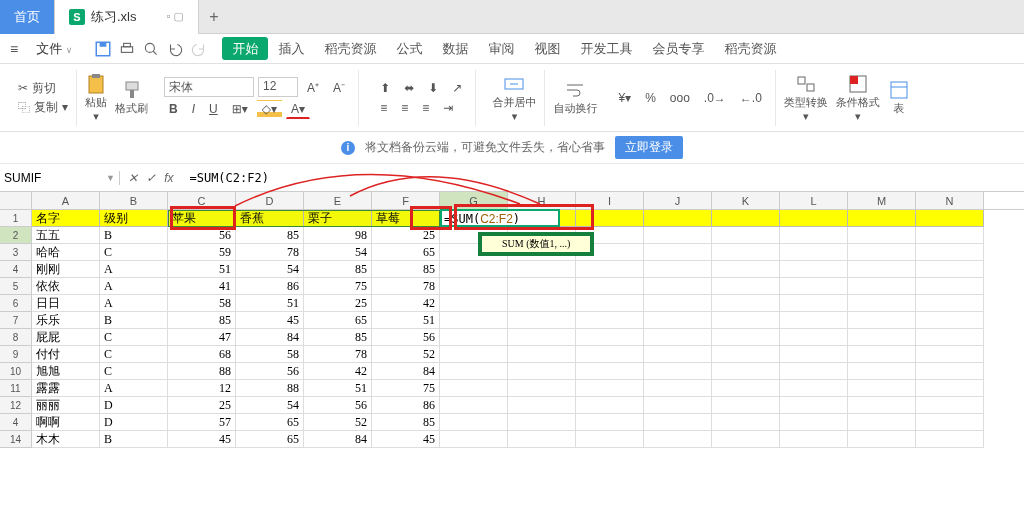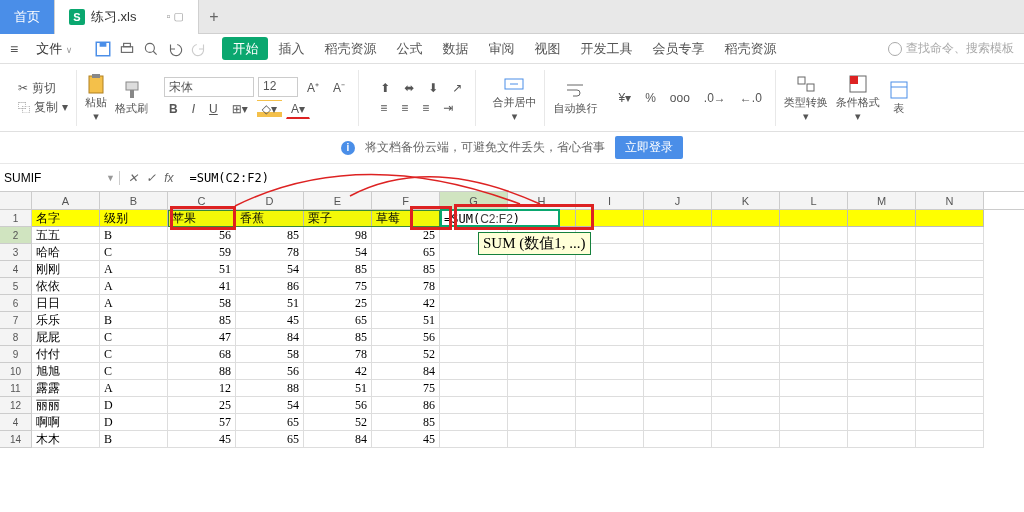--- a/index.html
+++ b/index.html
@@ -52,21 +52,21 @@
 .rows { }
 .datarow { display: flex; height: 17px; font-size: 12px; }
 .datarow .rh { width: 32px; border-right: 1px solid #ccc; border-bottom: 1px solid #ccc; background: #f4f4f4; text-align: center; font-size: 10px; color: #555; line-height: 17px; }
 .datarow .rh.sel { background: #d0e4c0; }
 .datarow .cell { border-right: 1px solid #ddd; border-bottom: 1px solid #ddd; padding: 0 4px; line-height: 17px; font-family: "SimSun", serif; overflow: hidden; white-space: nowrap; }
 .datarow.header .cell { background: #ffff00; border-right: 1px solid #bbb; border-bottom: 1px solid #bbb; }
 .datarow .cell.num { text-align: right; }
 .datarow .cell.txt { text-align: left; }
 
 .redbox { position: absolute; border: 3px solid #d22; pointer-events: none; }
-.tooltip { position: absolute; background: #ffffd8; border: 1px solid #15803d; font-size: 15px; padding: 1px 4px; font-family: "SimSun", serif; }
+.tooltip { position: absolute; background: #ffffd8; border: 4px solid #15803d; font-size: 10px; padding: 1px 20px; font-family: "SimSun", serif; }
 .selrange { position: absolute; border: 1px solid #3a8a3a; background: rgba(100,180,100,0.08); pointer-events: none; }
 .activecell { position: absolute; border: 2px solid #0aa76f; background: #fff; font-family: "SimSun", monospace; font-size: 12px; padding: 0 2px; line-height: 16px; overflow: visible; white-space: nowrap; }
 
 </style>
 </head>
 <body>
 
 <div class="tabbar">
   <div class="tab home">首页</div>
   <div class="tab active">
@@ -96,21 +96,20 @@
     <span class="tool-ico"><svg viewBox="0 0 16 16">
           <path d="M10 4 A5 5 0 1 1 4 8" fill="none" stroke="#666"></path>
           <path d="M4 4 L4 8 L8 8" fill="none" stroke="#666"></path>
         </svg></span>
     <span class="tool-ico"><svg viewBox="0 0 16 16">
           <path d="M6 4 A5 5 0 1 0 12 8" fill="none" stroke="#ccc"></path>
           <path d="M12 4 L12 8 L8 8" fill="none" stroke="#ccc"></path>
         </svg></span>
   </span>
   <span id="menuitems"><span class="menuitem active">开始</span><span class="menuitem">插入</span><span class="menuitem">稻壳资源</span><span class="menuitem">公式</span><span class="menuitem">数据</span><span class="menuitem">审阅</span><span class="menuitem">视图</span><span class="menuitem">开发工具</span><span class="menuitem">会员专享</span><span class="menuitem">稻壳资源</span></span>
-  <span class="searchbox">查找命令、搜索模板</span>
 </div>
 
 <div class="ribbon">
   <div class="group">
     <div class="row">
         <span>✂</span> 
         <span>剪切</span>
       </div>
     <div class="row"><span>⿻</span> <span>复制</span> ▾</div>
   </div>
@@ -480,21 +479,21 @@
         <div class="cell txt" style="width: 68px;"></div>
         <div class="cell txt" style="width: 68px;"></div>
         <div class="cell txt" style="width: 68px;"></div>
         <div class="cell txt" style="width: 68px;"></div>
       </div>
     </div>
 
   <div class="selrange" style="left:168px; top:18px; width:272px; height:17px;"></div>
 
   <div class="activecell" style="left:440px; top:17px; width:120px; height:18px;">
-    =SUM(<span style="color:#404040">C2:F2</span>)
+    =SUM(<span style="color:#a16207">C2:F2</span>)
   </div>
 
   <div class="tooltip" style="left:478px; top:40px;">SUM (数值1, ...)</div>
 
   <div class="redbox" style="left:170px; top:14px; width:66px; height:24px;"></div>
   <div class="redbox" style="left:410px; top:14px; width:42px; height:24px;"></div>
   <div class="redbox" style="left:454px; top:12px; width:140px; height:26px;"></div>
 
   <svg style="position:absolute; left:0; top:-38px; width:600px; height:80px; pointer-events:none">
     <path d="M 235 52 Q 360 -10 520 50" fill="none" stroke="#d22" stroke-width="1.5"></path>

